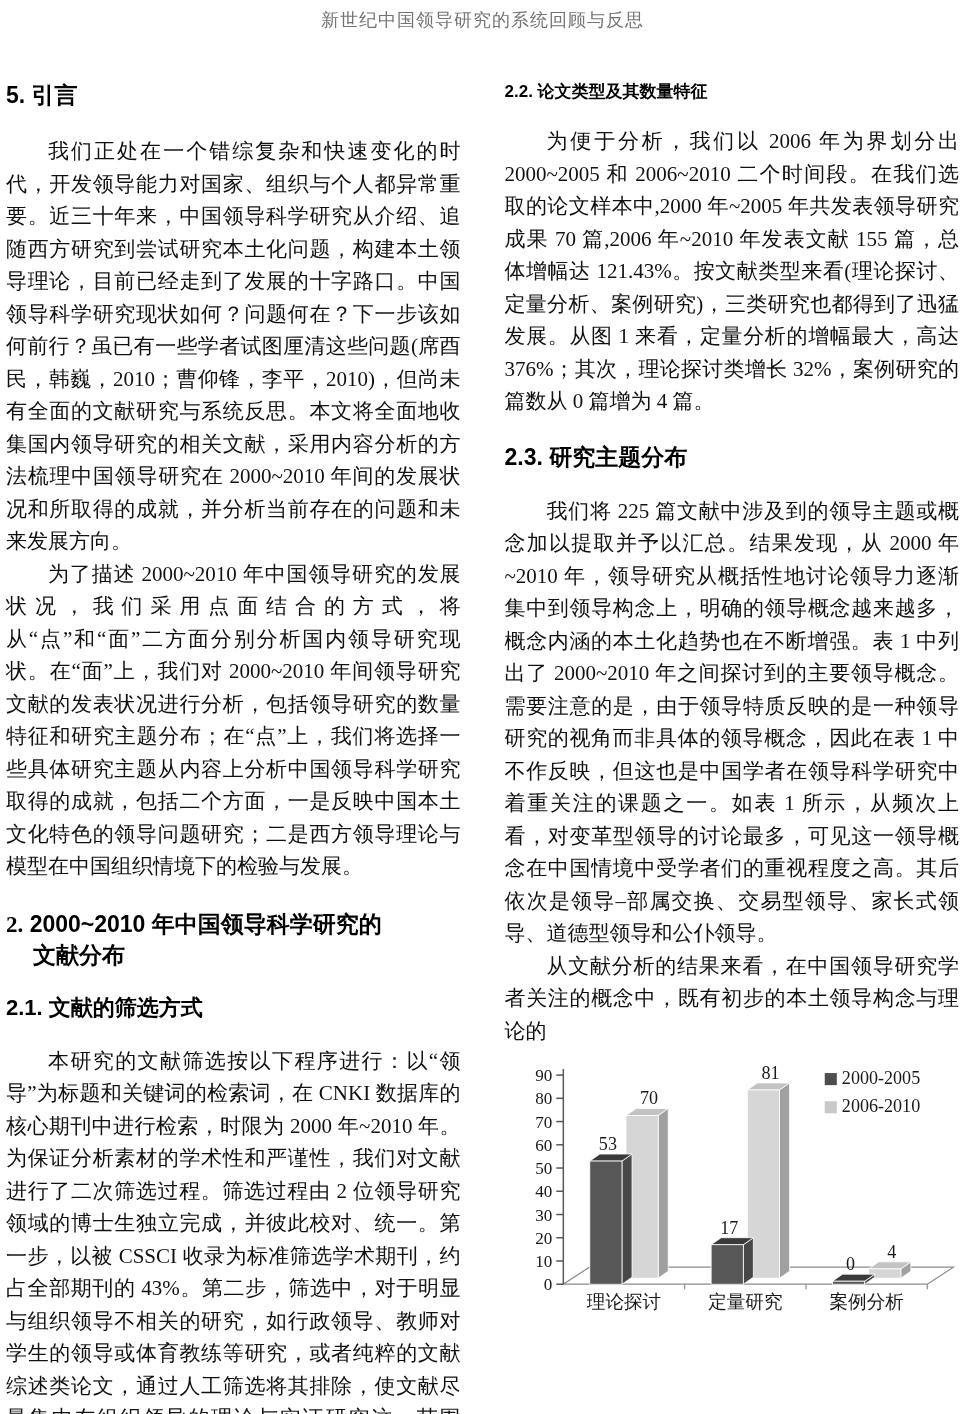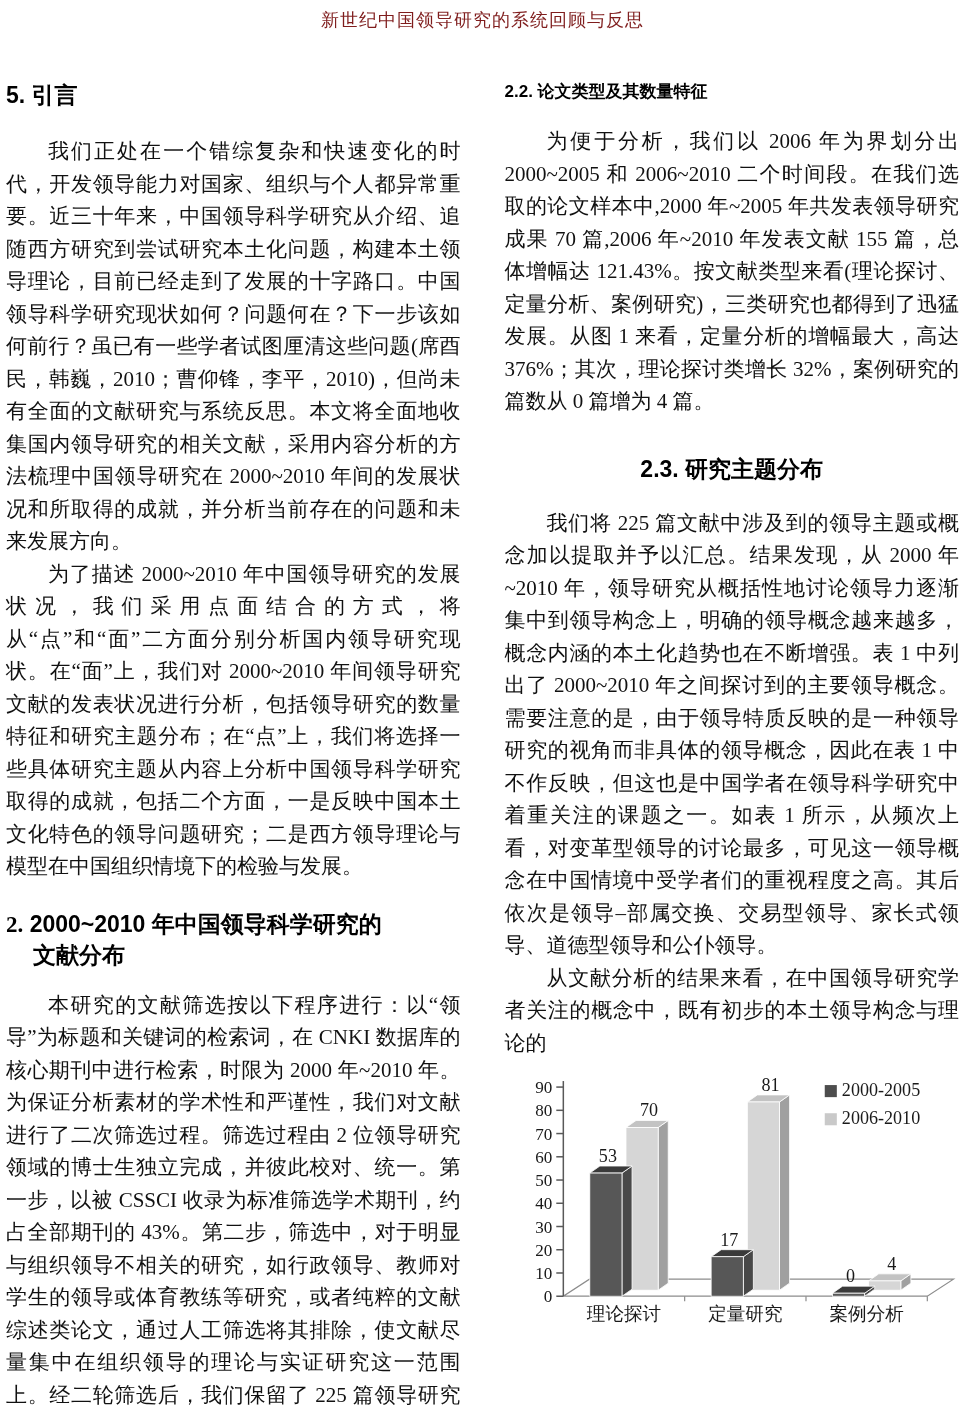--- a/index.html
+++ b/index.html
@@ -10,21 +10,21 @@
     background:#ffffff;
     font-family:"Liberation Serif","DejaVu Serif",serif;
     color:#111;
     overflow:hidden;
   }
   .header-title{
     text-align:center;
     font-size:18px;
     padding-top:8px;
     letter-spacing:1px;
-    color:#7f1d1d;
+    color:#737373;
   }
   .columns{
     display:flex;
     gap:44px;
     padding:0 6px;
     margin-top:26px;
   }
   .col{flex:1;min-width:0;}
   .sec-h{
     font-weight:bold;
@@ -73,28 +73,29 @@
     <div class="col">
       <div class="sec-h" style="margin-top:22px;">5. 引言</div>
       <p class="body">我们正处在一个错综复杂和快速变化的时代，开发领导能力对国家、组织与个人都异常重要。近三十年来，中国领导科学研究从介绍、追随西方研究到尝试研究本土化问题，构建本土领导理论，目前已经走到了发展的十字路口。中国领导科学研究现状如何？问题何在？下一步该如何前行？虽已有一些学者试图厘清这些问题(席酉民，韩巍，2010；曹仰锋，李平，2010)，但尚未有全面的文献研究与系统反思。本文将全面地收集国内领导研究的相关文献，采用内容分析的方法梳理中国领导研究在 2000~2010 年间的发展状况和所取得的成就，并分析当前存在的问题和未来发展方向。</p>
       <p class="body">为了描述 2000~2010 年中国领导研究的发展状况，我们采用点面结合的方式，将从“点”和“面”二方面分别分析国内领导研究现状。在“面”上，我们对 2000~2010 年间领导研究文献的发表状况进行分析，包括领导研究的数量特征和研究主题分布；在“点”上，我们将选择一些具体研究主题从内容上分析中国领导科学研究取得的成就，包括二个方面，一是反映中国本土文化特色的领导问题研究；二是西方领导理论与模型在中国组织情境下的检验与发展。</p>
 
       <div class="sec-h" style="margin-top:26px;margin-bottom:18px;">
         <div><span class="num">2.</span> <span>2000~2010 年中国领导科学研究的</span></div>
         <div class="h-line2">文献分布</div>
       </div>
 
+      <div class="sub-h">2.1. 文献的筛选方式</div>
       <p class="body">本研究的文献筛选按以下程序进行：以“领导”为标题和关键词的检索词，在 CNKI 数据库的核心期刊中进行检索，时限为 2000 年~2010 年。为保证分析素材的学术性和严谨性，我们对文献进行了二次筛选过程。筛选过程由 2 位领导研究领域的博士生独立完成，并彼此校对、统一。第一步，以被 CSSCI 收录为标准筛选学术期刊，约占全部期刊的 43%。第二步，筛选中，对于明显与组织领导不相关的研究，如行政领导、教师对学生的领导或体育教练等研究，或者纯粹的文献综述类论文，通过人工筛选将其排除，使文献尽量集中在组织领导的理论与实证研究这一范围上。经二轮筛选后，我们保留了 225 篇领导研究文献。需注意的是，这个文献样本并未涉及港澳台地区的中文文献和在其它渠道和媒体上发表的相关研究成果。</p>
     </div>
 
     <div class="col">
       <div class="sub-h" style="margin-top:22px;font-size:17px;">2.2. 论文类型及其数量特征</div>
       <p class="body">为便于分析，我们以 2006 年为界划分出 2000~2005 和 2006~2010 二个时间段。在我们选取的论文样本中,2000 年~2005 年共发表领导研究成果 70 篇,2006 年~2010 年发表文献 155 篇，总体增幅达 121.43%。按文献类型来看(理论探讨、定量分析、案例研究)，三类研究也都得到了迅猛发展。从图 1 来看，定量分析的增幅最大，高达 376%；其次，理论探讨类增长 32%，案例研究的篇数从 0 篇增为 4 篇。</p>
 
-      <div class="sub-h" style="margin-top:36px;font-size:23px;text-align:center;">2.3. 研究主题分布</div>
+      <div class="sub-h" style="margin-top:24px;font-size:23px;">2.3. 研究主题分布</div>
       <p class="body">我们将 225 篇文献中涉及到的领导主题或概念加以提取并予以汇总。结果发现，从 2000 年~2010 年，领导研究从概括性地讨论领导力逐渐集中到领导构念上，明确的领导概念越来越多，概念内涵的本土化趋势也在不断增强。表 1 中列出了 2000~2010 年之间探讨到的主要领导概念。需要注意的是，由于领导特质反映的是一种领导研究的视角而非具体的领导概念，因此在表 1 中不作反映，但这也是中国学者在领导科学研究中着重关注的课题之一。如表 1 所示，从频次上看，对变革型领导的讨论最多，可见这一领导概念在中国情境中受学者们的重视程度之高。其后依次是领导–部属交换、交易型领导、家长式领导、道德型领导和公仆领导。</p>
 
 
       <p class="body">从文献分析的结果来看，在中国领导研究学者关注的概念中，既有初步的本土领导构念与理论的</p>
 
       <div class="chart-wrap">
         <svg xmlns="http://www.w3.org/2000/svg" viewBox="0 0 452 252">
             <polygon points="58,222 420,222 446,205 84,205" fill="#ffffff" stroke="#8c8c8c" stroke-width="1.2"></polygon>
             <line x1="58" y1="222" x2="58" y2="8" stroke="#595959" stroke-width="1.5"></line>
             <line x1="51" y1="222" x2="58" y2="222" stroke="#595959" stroke-width="1.5"></line>

